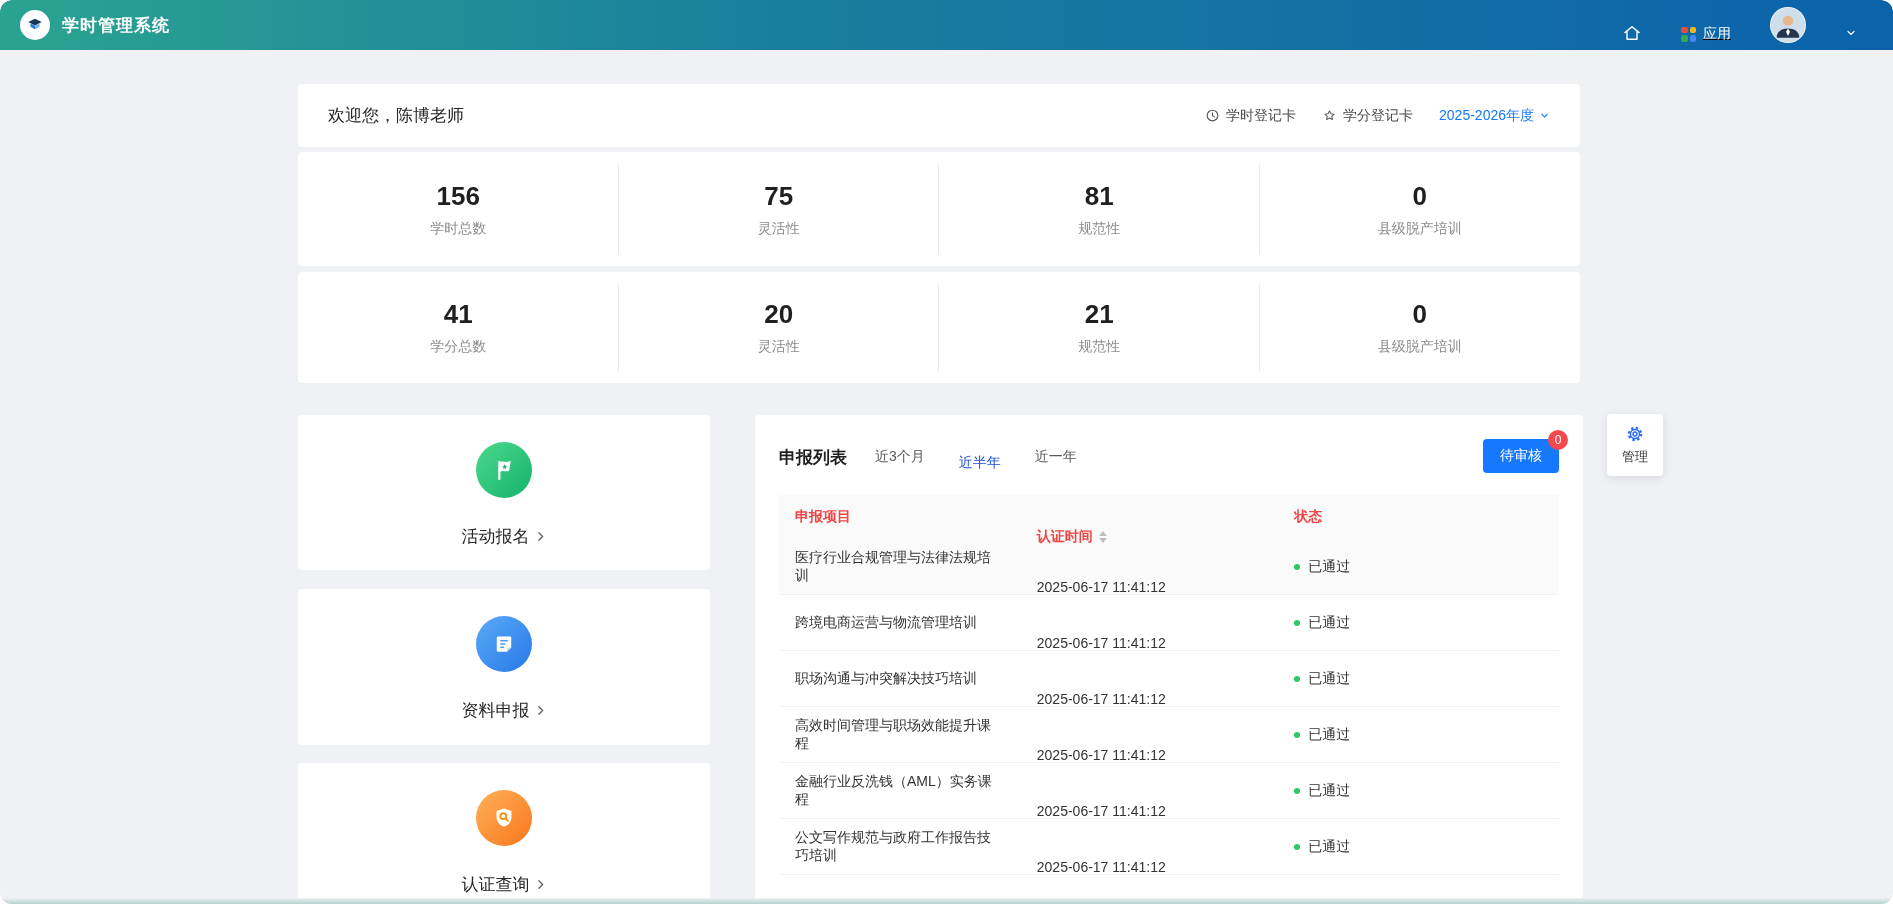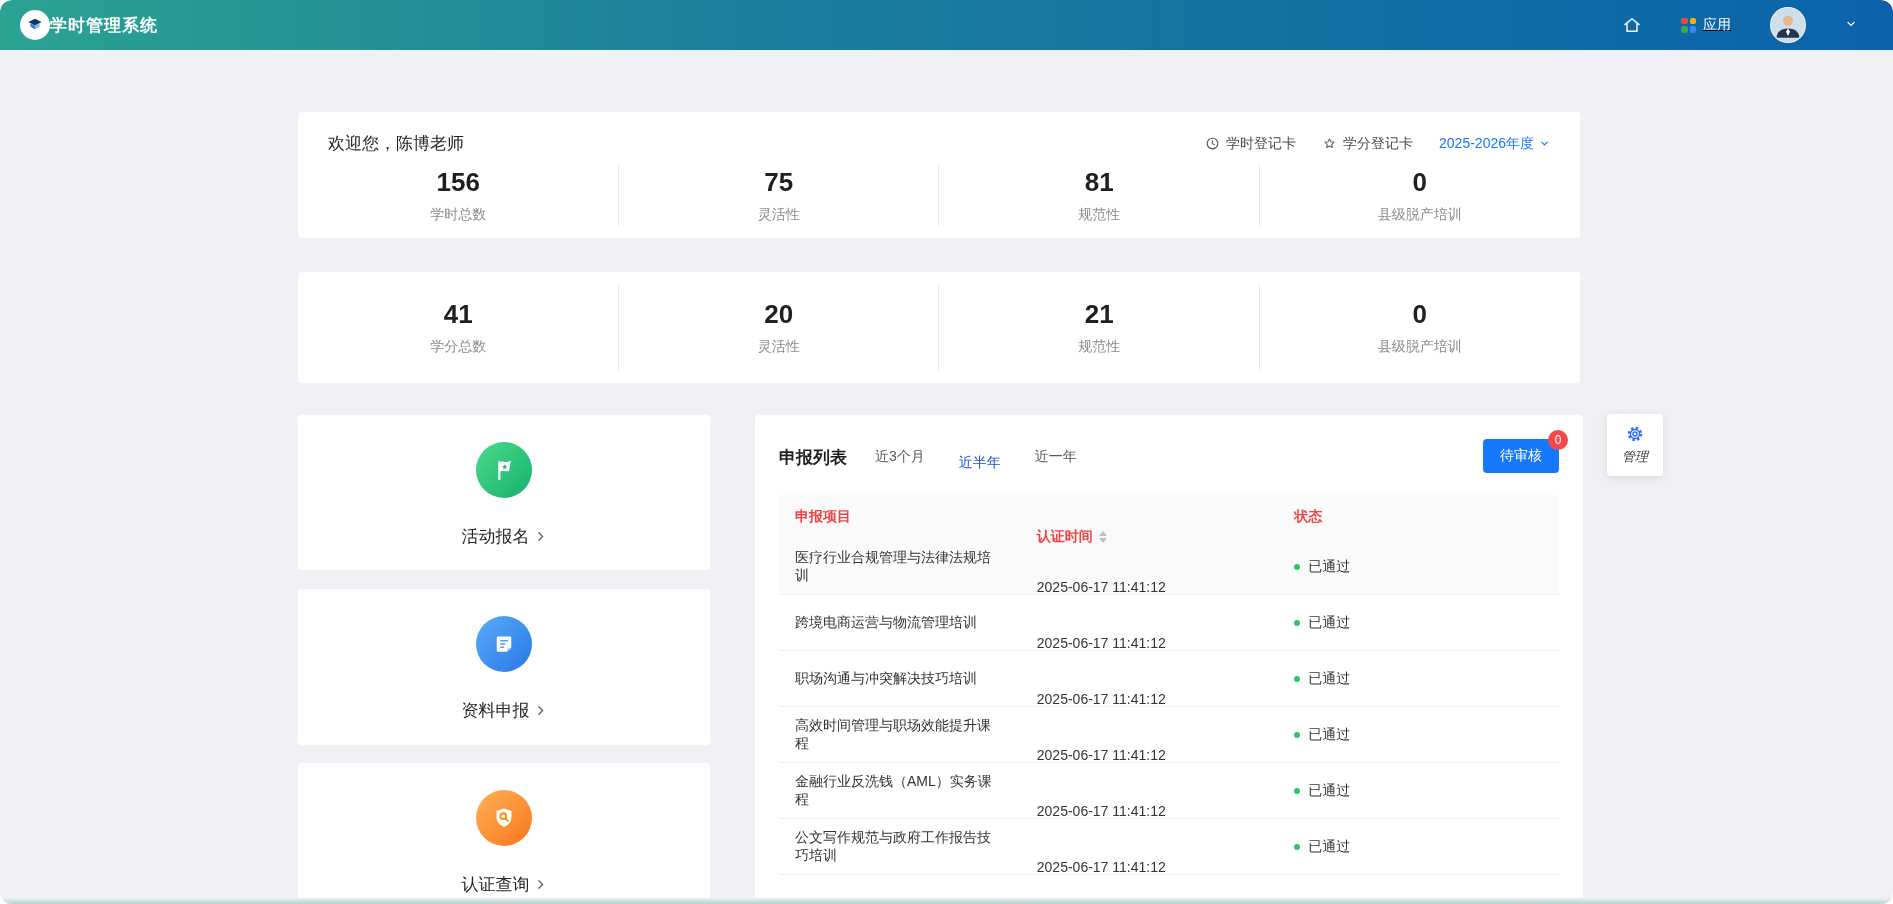--- a/index.html
+++ b/index.html
@@ -8,38 +8,38 @@
     position: relative; width:1893px; height:904px;
     background:#f0f1f5; border-radius:12px; overflow:hidden;
   }
   
   .navbar {
     position:absolute; top:0; left:0; right:0; height:50px;
     background:linear-gradient(90deg,#2aa391 0%, #1a7f9d 40%, #0b62ab 100%);
     display:flex; align-items:center; padding:0 36px 0 20px;
     border-radius:12px 12px 0 0;
   }
-  .brand { display:flex; align-items:center; }
+  .brand { display:flex; align-items:center; gap:12px; }
   .logo-circle { width:30px; height:30px; border-radius:50%; background:#fff; display:flex; align-items:center; justify-content:center; }
   .app-title { color:#fff; font-size:17px; font-weight:700; letter-spacing:1px; }
-  .nav-right { margin-left:auto; display:flex; align-items:center; gap:39px;text-decoration:underline; }
+  .nav-right { margin-left:auto; display:flex; align-items:flex-end; gap:39px;text-decoration:underline; }
   .nav-item { display:flex; align-items:center; gap:7px; color:#fff; font-size:14px; cursor:pointer; }
   .apps-grid { width:15px; height:15px; display:grid; grid-template-columns:1fr 1fr; grid-template-rows:1fr 1fr; gap:2px; }
   .apps-grid span { border-radius:2px; }
   .avatar { width:36px; height:36px; border-radius:50%; background:#d7e3ee; overflow:hidden; border:1px solid rgba(255,255,255,.7); }
   
   .card { background:#fff; border-radius:4px; position:absolute; }
-  .welcome-card { left:298px; top:84px; width:1282px; height:63px; display:flex; align-items:center; padding:0 30px;margin-top:28px; }
+  .welcome-card { left:298px; top:84px; width:1282px; height:63px; display:flex; align-items:center; padding:0 30px; }
   .greeting { font-size:17px; color:#262626; }
   .welcome-right { margin-left:auto; display:flex; align-items:center; gap:26px; }
   .w-link { display:flex; align-items:center; gap:6px; font-size:14px; color:#4b4b4b; cursor:pointer; }
   .year-select { display:flex; align-items:center; gap:5px; font-size:14px; color:#1677ff; cursor:pointer; }
   
   .stats-card { left:298px; width:1282px; display:flex; }
-  .stats-1 { top:152px; height:86px; }
+  .stats-1 { top:152px; height:114px; }
   .stats-2 { top:272px; height:111px; }
   .stat-col { flex:1; display:flex; flex-direction:column; align-items:center; justify-content:center; gap:8px; position:relative; }
   .stat-col:not(:last-child)::after { content:""; position:absolute; right:0; top:12px; bottom:12px; width:1px; background:#e9e9ec; }
   .stat-value { font-size:26px; font-weight:700; color:#1f1f1f; }
   .stat-label { font-size:14px; color:#8c8c8c; }
   
   .action-card { left:298px; width:412px; display:flex; flex-direction:column; align-items:center; cursor:pointer; }
   .ac-1 { top:415px; height:155px; }
   .ac-2 { top:589px; height:156px; }
   .ac-3 { top:763px; height:157px; }
@@ -74,21 +74,21 @@
   .td-status { display:flex; align-items:center; gap:8px; }
   .dot { width:6px; height:6px; border-radius:50%; background:#2fc46a; }
   .sorter { display:inline-flex; flex-direction:column; gap:2px; }
   .sorter i { width:0; height:0; border-left:4px solid transparent; border-right:4px solid transparent; }
   .sorter .up { border-bottom:5px solid #bfbfbf; }
   .sorter .down { border-top:5px solid #bfbfbf; }
   
   .admin-card {
     left:1607px; top:414px; width:56px; height:62px;
     box-shadow:0 2px 10px rgba(0,0,0,.1);
-    display:flex; flex-direction:column; align-items:center; justify-content:center; gap:4px; cursor:pointer;font-style:italic;
+    display:flex; flex-direction:column; align-items:center; justify-content:center; gap:4px; cursor:pointer;
   }
   .admin-label { font-size:13px; color:#333; }
   
   .bottom-edge {
     position:absolute; left:0; right:0; bottom:0; height:6px;
     background:linear-gradient(180deg,#eaf2f1,#b5d2cf);
     border-radius:0 0 12px 12px;
   }
 </style>
 </head>

